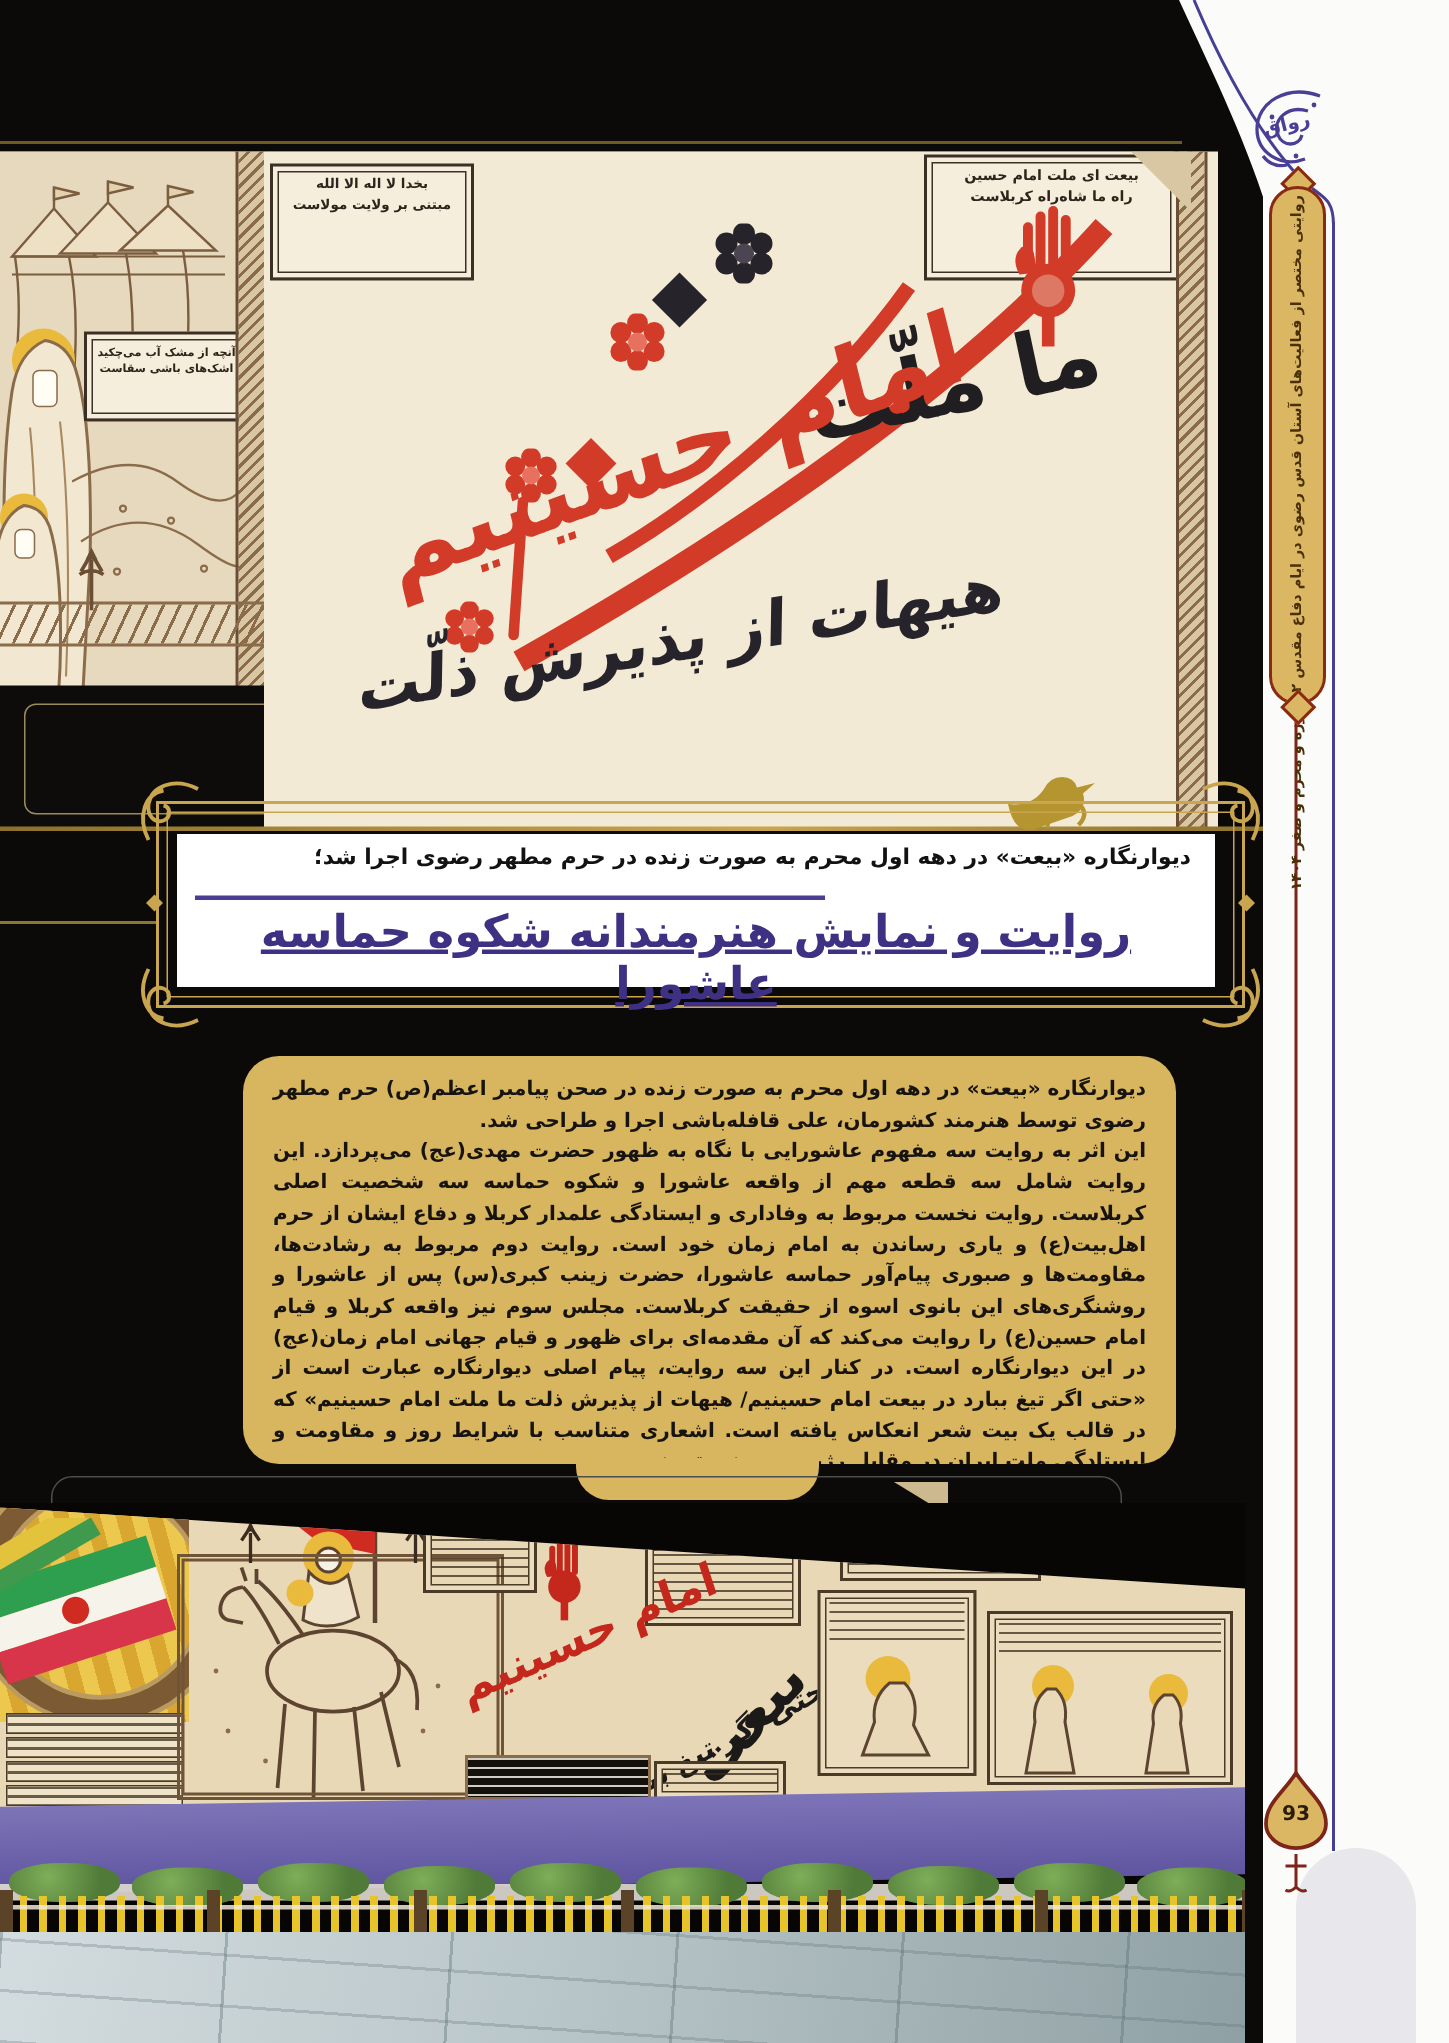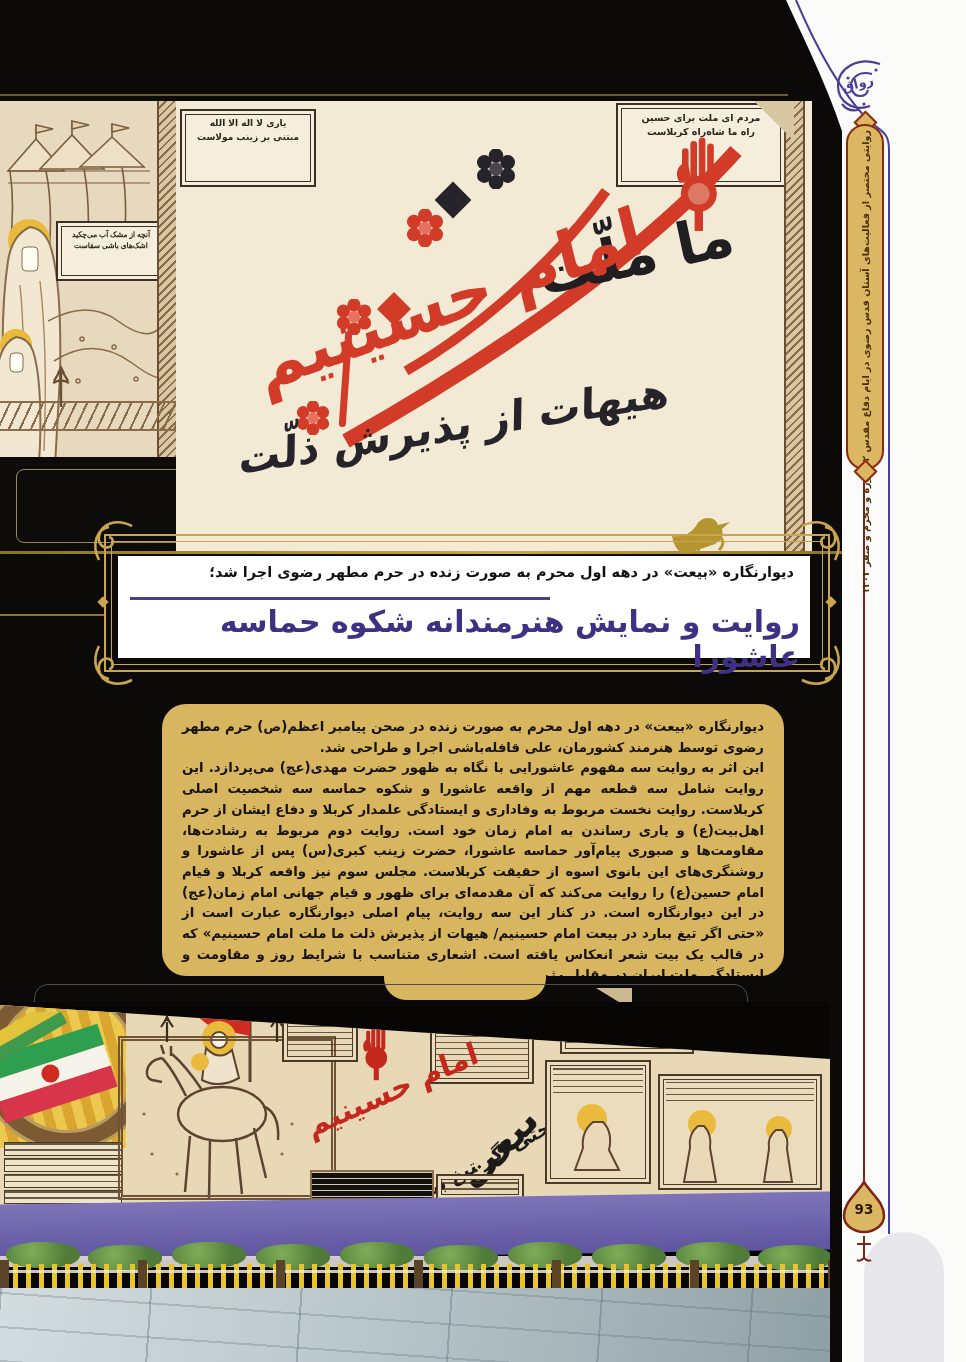--- a/index.html
+++ b/index.html
@@ -15,21 +15,21 @@
   .abs{position:absolute;}
 
   
   .top-rule{left:0;top:94px;width:788px;height:2px;background:#6e5a24;}
   .photo-bottom-rule{left:0;top:551px;width:846px;height:3px;
     background:linear-gradient(90deg,#8c712c,#c9a54f 60%,#8c712c);}
   .left-tick{left:0;top:614px;width:106px;height:2px;background:#8c772f;}
 
   
   .top-photo{left:0;top:101px;width:812px;height:452px;background:var(--cream2);overflow:hidden;}
-  .tp-left{left:0;top:0;width:157px;height:452px;background:#e7d9bd;font-family:Liberation Serif, serif;}
+  .tp-left{left:0;top:0;width:157px;height:452px;background:#e7d9bd;}
   .tp-col{top:0;width:17px;height:452px;border-left:2px solid var(--sepia);border-right:2px solid var(--sepia);
     background:repeating-linear-gradient(135deg,#d9c6a2 0 4px,#8a6b4a 4px 6px);}
   .cap-frame{background:#f6eedd;border:2px solid #3c2f24;box-shadow:inset 0 0 0 3px #f6eedd,inset 0 0 0 4px #3c2f24;
     color:#2e241b;direction:rtl;text-align:center;font-weight:bold;line-height:1.5;padding:6px 4px 2px;}
   .halo{border-radius:50%;background:#e9ba3c;}
   .figure-svg{overflow:visible;}
   .big-callig{direction:rtl;white-space:nowrap;font-weight:bold;}
   .kaaba{left:0;top:356px;width:392px;height:96px;background:#0d0c0a;}
   .kaaba::after{content:"";position:absolute;left:16px;top:12px;right:14px;bottom:10px;
     border:1px solid #9b8a5c;border-radius:8px;}
@@ -39,22 +39,22 @@
 
   
   .headline-frame{left:104px;top:534px;width:726px;height:138px;}
   .hf-outer{left:0;top:0;right:0;bottom:0;border:2px solid var(--gold);}
   .hf-inner{left:7px;top:7px;right:7px;bottom:7px;border:1.5px solid var(--gold);}
   .hf-diamond{width:8px;height:8px;background:var(--gold);transform:rotate(45deg);}
   .corner-scroll{width:46px;height:46px;}
   .headline-white{left:118px;top:556px;width:692px;height:102px;background:#ffffff;direction:rtl;}
   .kicker{position:absolute;right:16px;top:8px;left:16px;font-size:14.5px;font-weight:bold;color:#121212;text-align:right;}
   .kicker-rule{position:absolute;left:12px;top:41px;width:420px;height:3px;background:var(--rule-purple);}
-  .headline{position:absolute;left:10px;right:10px;top:48px;font-size:30px;font-weight:bold;
-    color:var(--purple);letter-spacing:-0.5px;}
+  .headline{position:absolute;left:10px;right:10px;top:48px;text-align:center;font-size:30px;font-weight:bold;
+    color:var(--purple);letter-spacing:-0.5px;text-decoration:underline;}
 
   
   .article-box{left:162px;top:704px;width:622px;height:272px;background:var(--boxgold);border-radius:24px;
     padding:13px 20px;box-sizing:border-box;direction:rtl;color:#171310;
     font-size:13.3px;line-height:20.7px;font-weight:bold;text-align:justify;overflow:hidden;}
   .article-box p{margin:0;}
   .article-tab{left:384px;top:972px;width:162px;height:28px;background:var(--boxgold);border-radius:0 0 22px 22px;}
   .tab-dot{left:452px;top:1004px;width:20px;height:12px;background:var(--boxgold);border-radius:0 0 10px 10px;}
 
   
@@ -155,26 +155,26 @@
     </svg>
     <svg class="abs" style="left:228px;top:262px" width="26" height="44" viewBox="0 0 26 44">
       <path d="M13 44 V10 M13 6 l-7 12 M13 6 l7 12 M5 20 q8 -5 16 0" stroke="#6b4f35" stroke-width="2.4" fill="none"></path>
       <path d="M13 2 l-4 8 8 0 z" fill="#6b4f35"></path>
     </svg>
     <div class="abs kaaba"></div>
 
     <div class="abs" style="left:176px;top:0;width:606px;height:452px;background:var(--cream2);">
 
       <div class="abs cap-frame" style="left:4px;top:8px;width:124px;height:66px;font-size:9px;">
-        <div>یاری لا اله الا الله</div>
-        <div>مبتنی بر زینب مولاست</div>
+        <div>بخدا لا اله الا الله</div>
+        <div>مبتنی بر ولایت مولاست</div>
       </div>
 
       <div class="abs cap-frame" style="left:440px;top:2px;width:158px;height:72px;font-size:9.5px;">
-        <div>مردم ای ملت برای حسین</div>
+        <div>بیعت ای ملت امام حسین</div>
         <div>راه ما شاه‌راه کربلاست</div>
       </div>
 
       <svg class="abs" style="left:0;top:0" width="606" height="452" viewBox="0 0 606 452">
         <path d="M560 50 C470 150 330 250 170 340" stroke="#d23b28" stroke-width="15" fill="none"></path>
         <path d="M430 90 C380 160 300 230 230 270" stroke="#d23b28" stroke-width="10" fill="none"></path>
       </svg>
 
       <svg class="abs" style="left:500px;top:36px" width="48" height="104" viewBox="0 0 40 86">
         <g fill="#d23b28">

